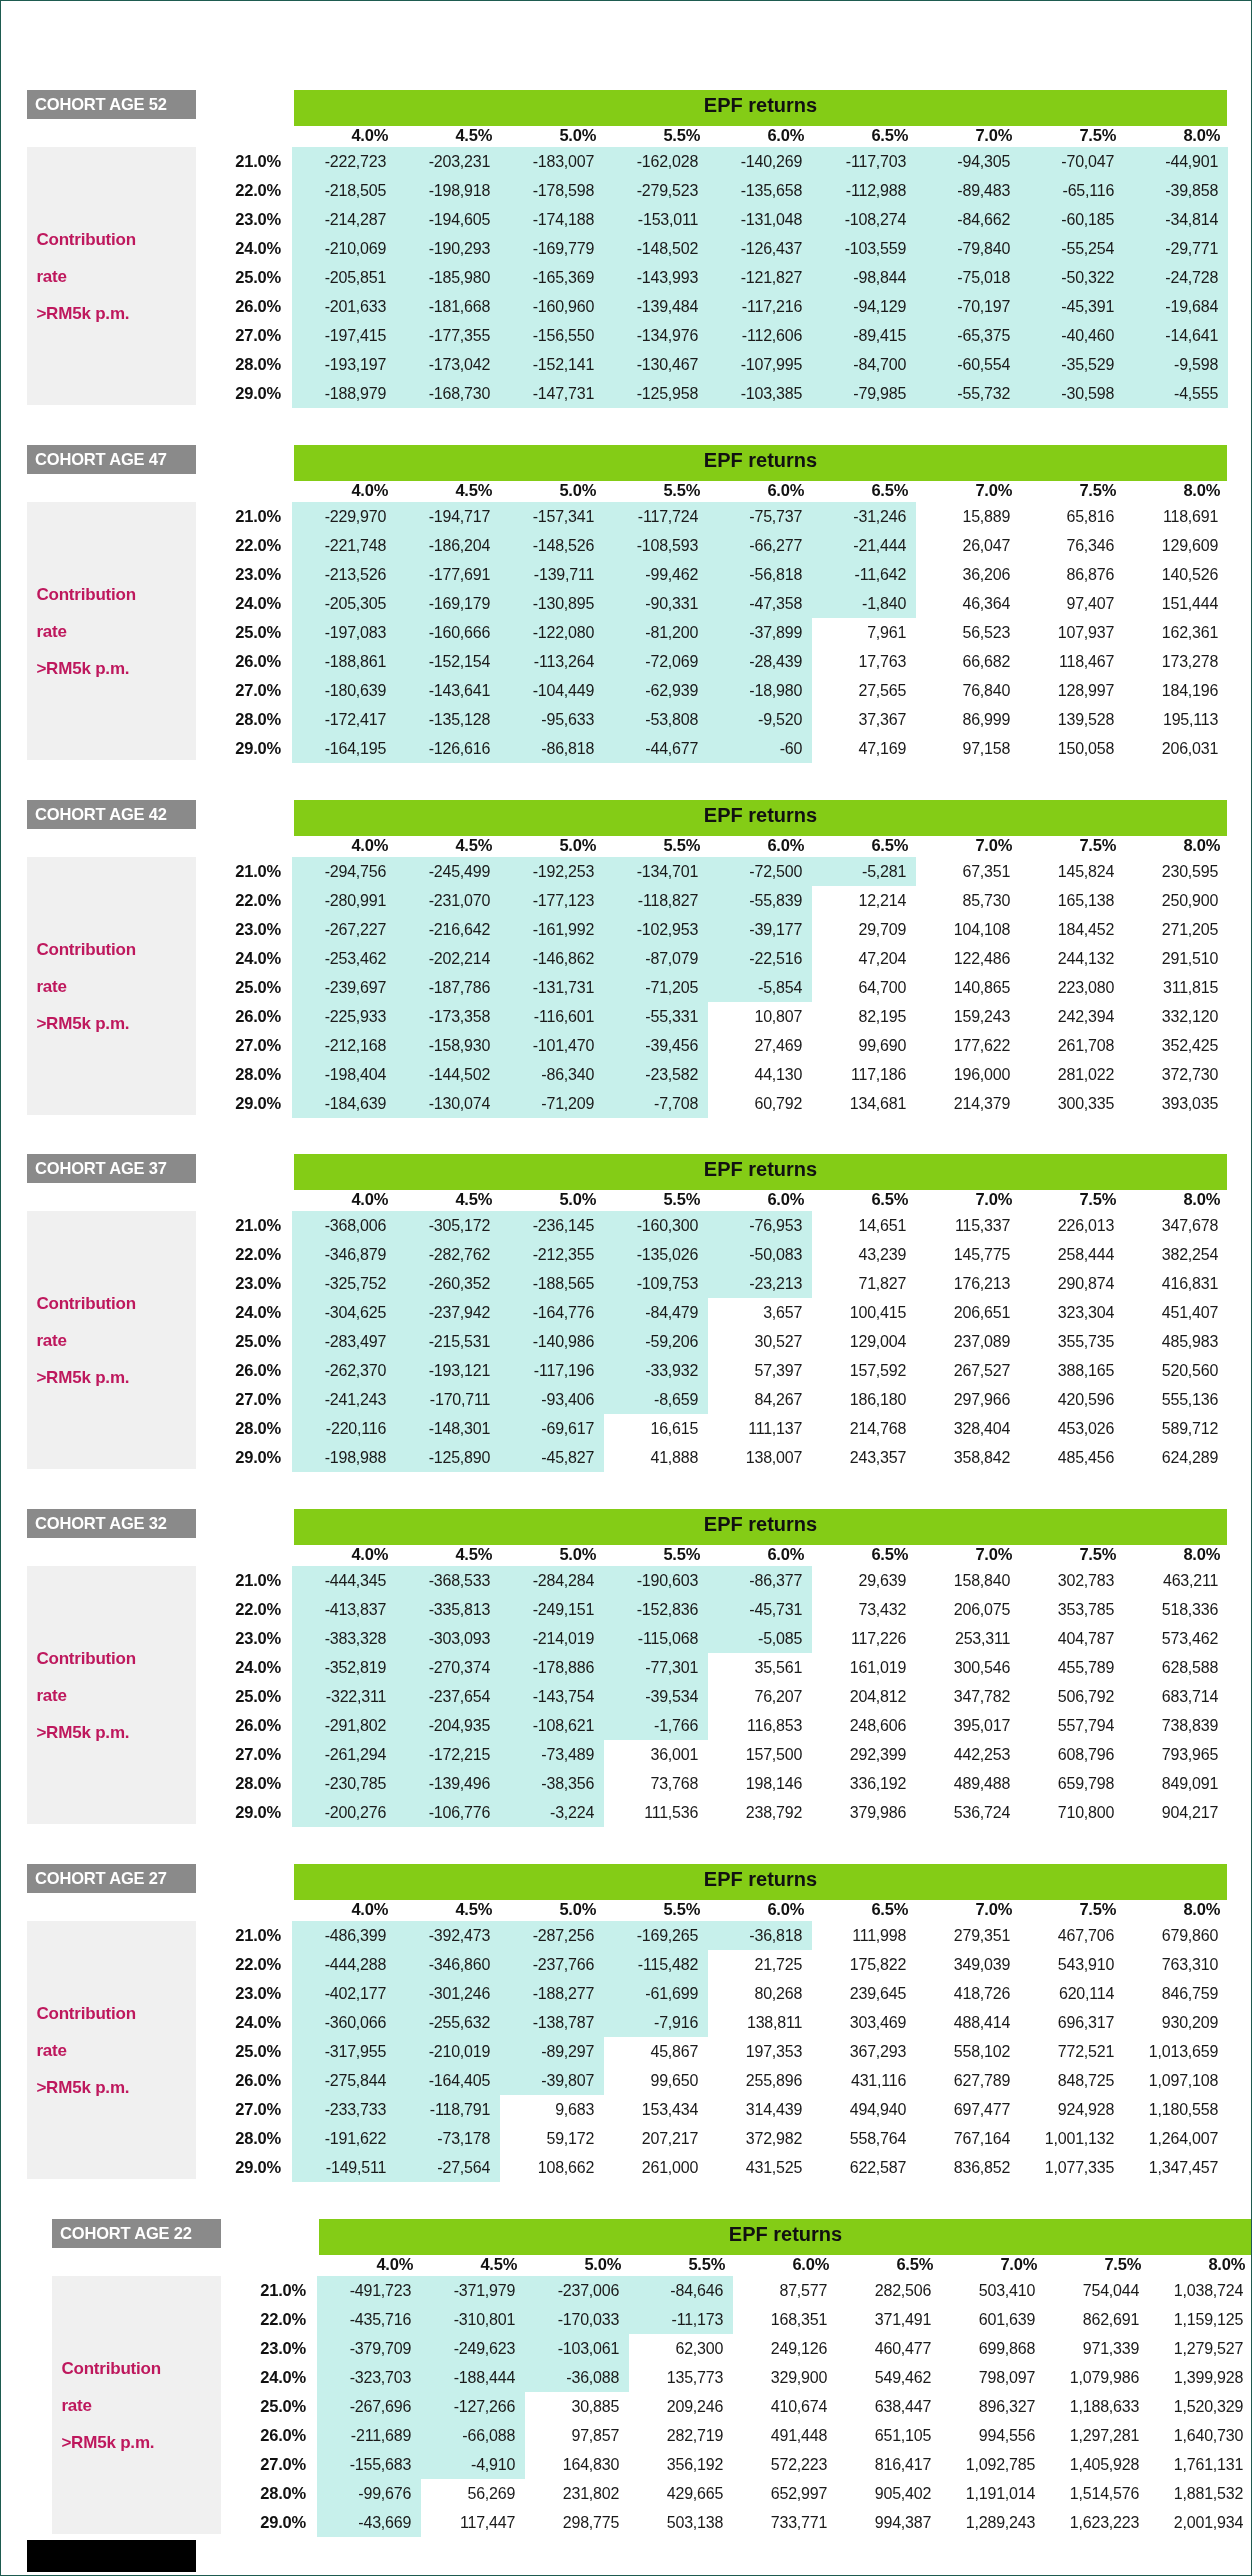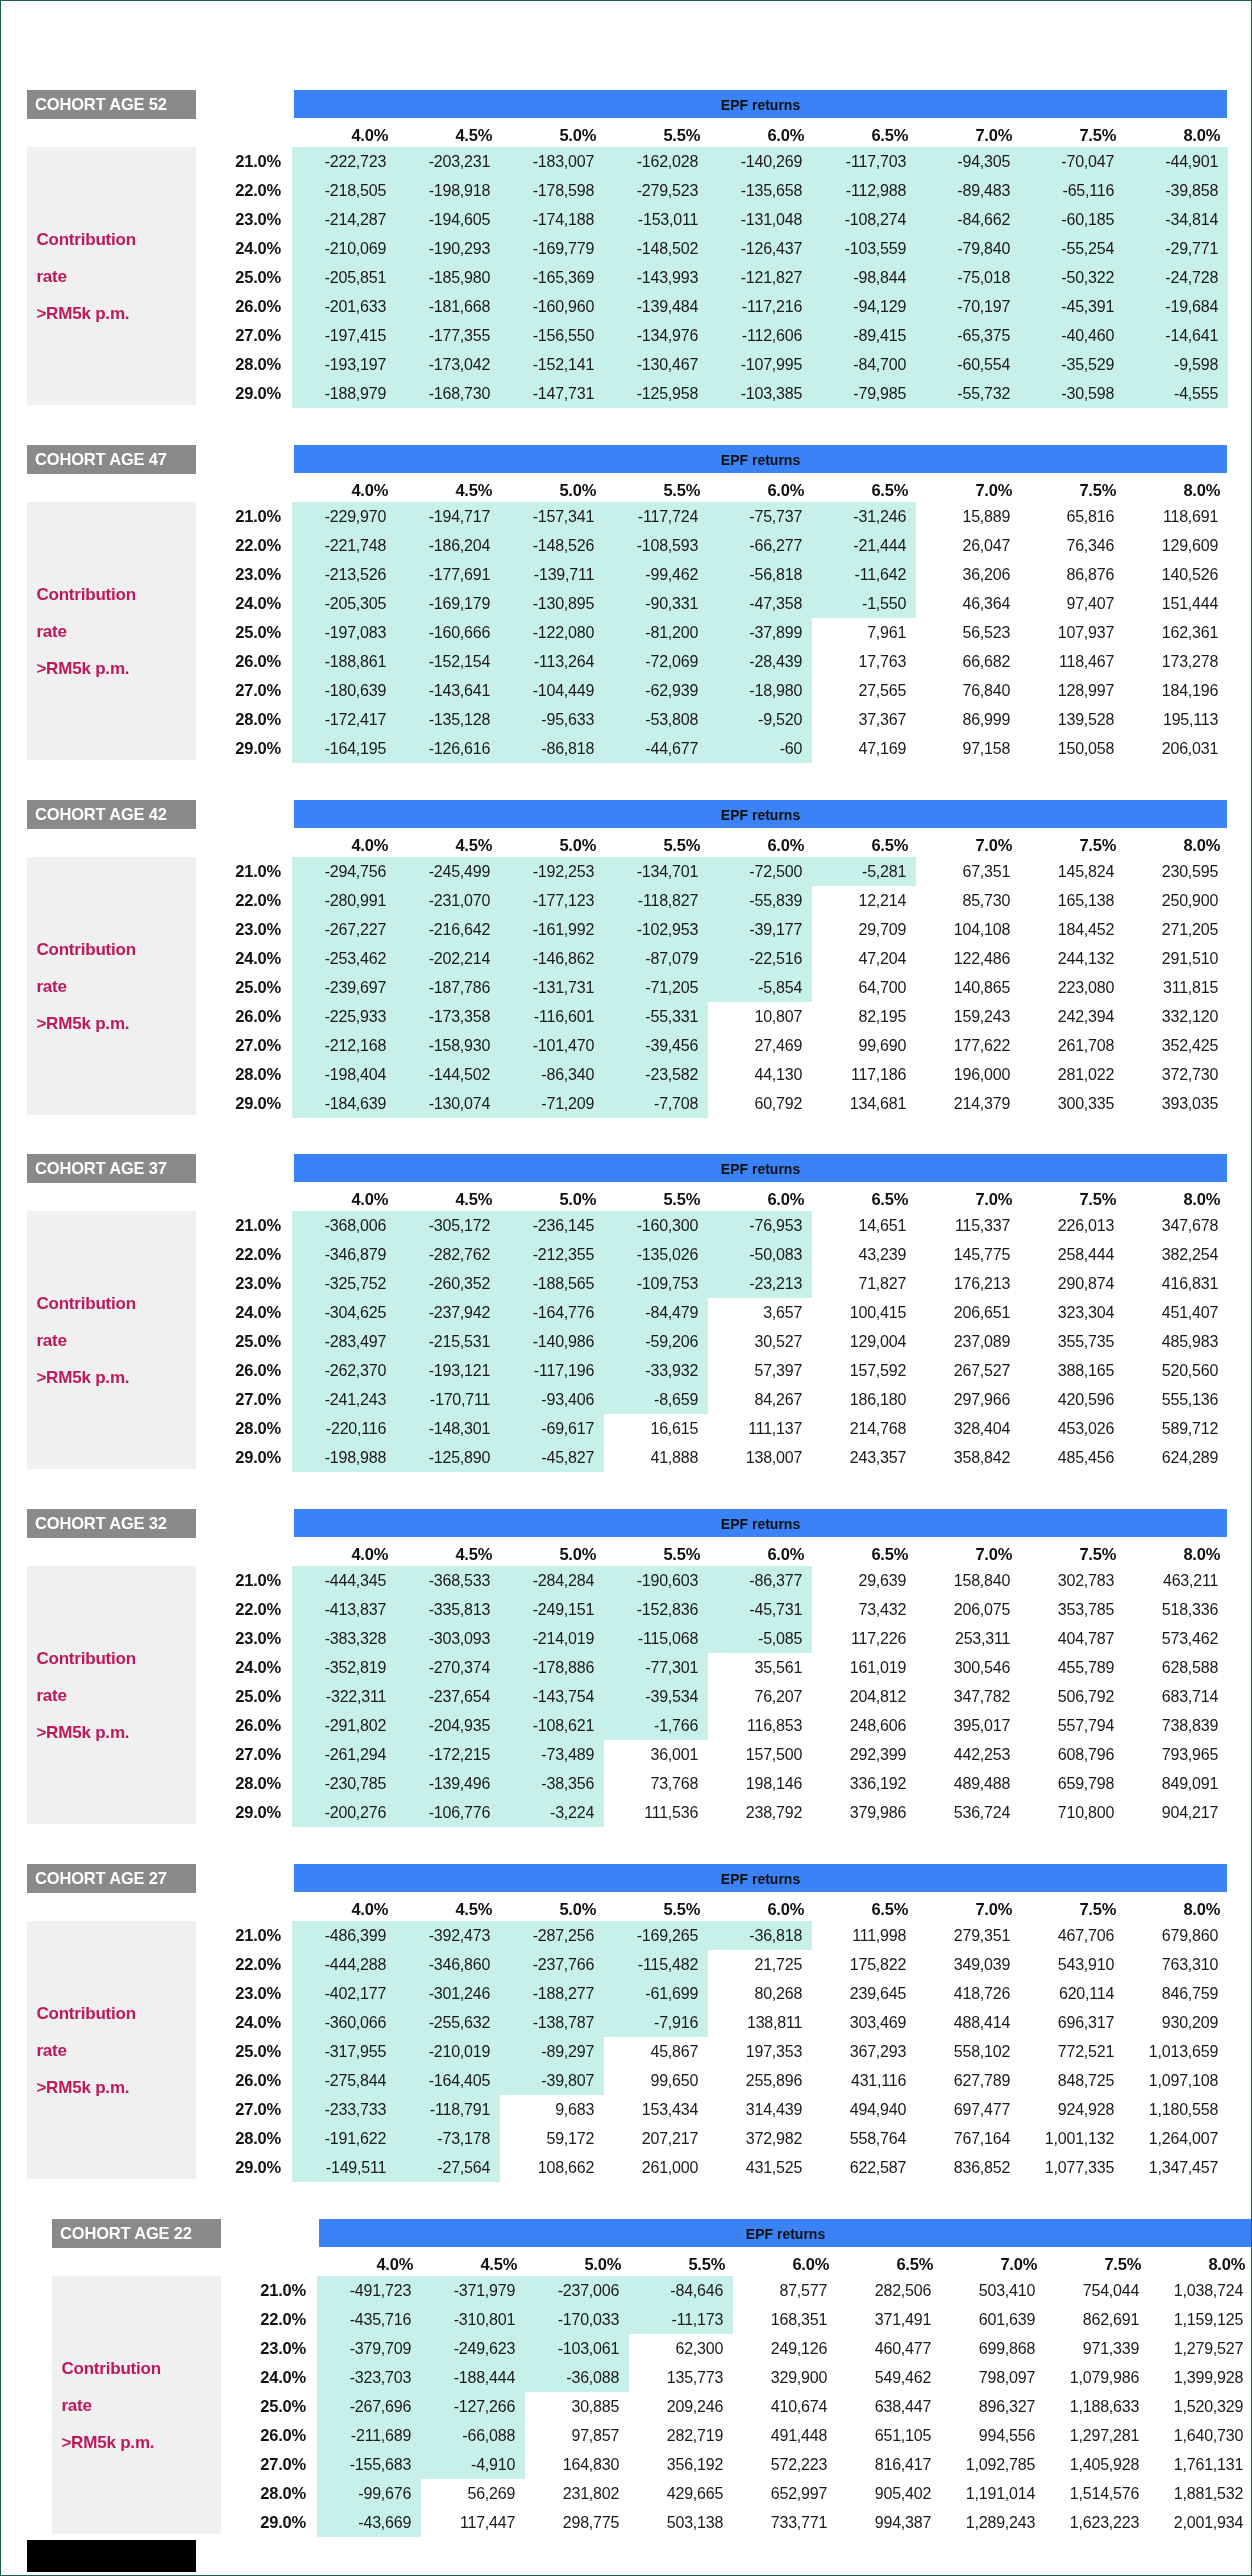--- a/index.html
+++ b/index.html
@@ -22,23 +22,23 @@
     letter-spacing:-0.2px; white-space:nowrap;
   }
   .section{position:absolute; left:0; width:1252px; height:315px;padding-left:31px;}
   .badge{
     position:absolute; left:25.6px; top:0; width:169px; height:29px;
     background:#8A8A8A; color:#ffffff;
     font-weight:bold; font-size:16.5px; line-height:29px;
     padding-left:8.5px; box-sizing:border-box; letter-spacing:-0.2px;
   }
   .band{
-    position:absolute; left:293px; top:0; width:933px; height:28px;
-    background:#3b82f6; text-align:center;
-    font-weight:bold; font-size:14px; line-height:30.5px; color:#111;
+    position:absolute; left:293px; top:0; width:933px; height:36px;
+    background:#84cc16; text-align:center;
+    font-weight:bold; font-size:20px; line-height:30.5px; color:#111;
   }
   .colheaders{
     position:absolute; left:293px; top:29px; width:933px; height:29px;
     display:grid; grid-template-columns:repeat(9,104px);
   }
   .colheaders .ch{
     text-align:right; padding-right:9.8px; box-sizing:border-box;
     font-weight:bold; font-size:16.5px; line-height:33px; color:#111;
     letter-spacing:-0.2px;
   }
@@ -240,21 +240,21 @@
           <div class="cell neg">-11,642</div>
           <div class="cell">36,206</div>
           <div class="cell">86,876</div>
           <div class="cell">140,526</div>
           <div class="rowlabel">24.0%</div>
           <div class="cell neg">-205,305</div>
           <div class="cell neg">-169,179</div>
           <div class="cell neg">-130,895</div>
           <div class="cell neg">-90,331</div>
           <div class="cell neg">-47,358</div>
-          <div class="cell neg">-1,550</div>
+          <div class="cell neg">-1,840</div>
           <div class="cell">46,364</div>
           <div class="cell">97,407</div>
           <div class="cell">151,444</div>
           <div class="rowlabel">25.0%</div>
           <div class="cell neg">-197,083</div>
           <div class="cell neg">-160,666</div>
           <div class="cell neg">-122,080</div>
           <div class="cell neg">-81,200</div>
           <div class="cell neg">-37,899</div>
           <div class="cell">7,961</div>

